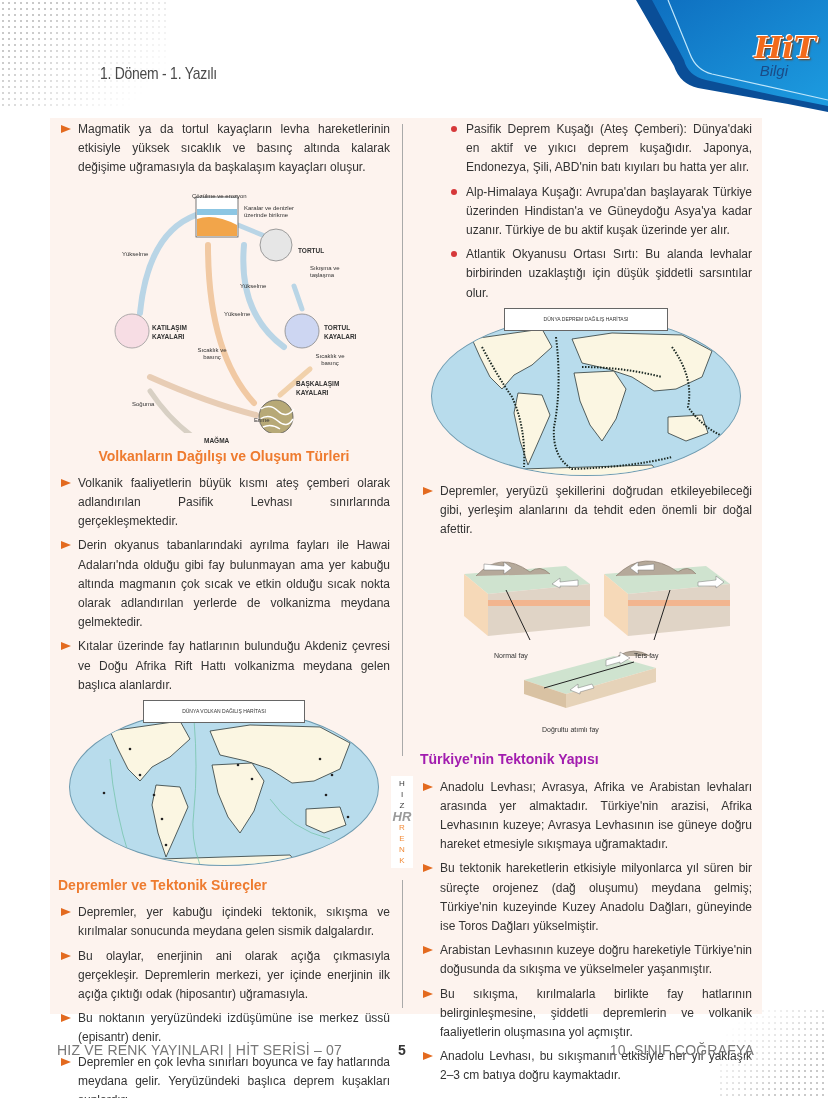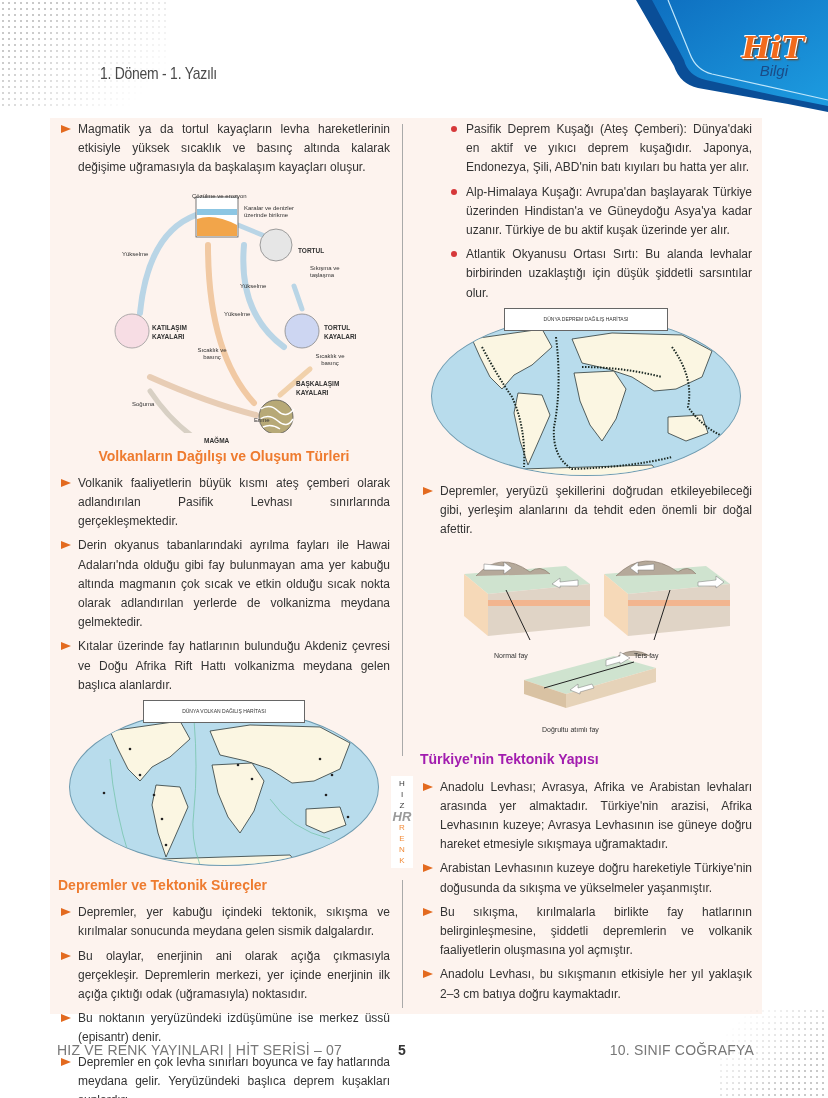--- a/index.html
+++ b/index.html
@@ -21,21 +21,21 @@
     mask-image: linear-gradient(315deg, #000 25%, transparent 85%);
   }
   .header-title {
     position: absolute; left: 100px; top: 64px;
     font-family: "Liberation Sans Narrow", "Liberation Sans", sans-serif;
     font-size: 17px; color: #4a4a4a; letter-spacing: -0.3px;
     transform: scaleX(0.82); transform-origin: left;
   }
   .logo-wrap { position: absolute; right: 0; top: 0; width: 200px; height: 112px; }
   .logo-text {
-    position: absolute; right: 24px; top: 30px;
+    position: absolute; right: 12px; top: 30px;
     font-family: "DejaVu Serif", serif; font-style: italic; font-weight: bold;
     font-size: 30px; color: #f26a1b;
     text-shadow: 1px 1px 0 #fff, -1px -1px 0 #fff, 2px 2px 2px #7a3a0a;
   }
   .logo-sub {
     position: absolute; right: 40px; top: 62px;
     font-family: Liberation Sans, sans-serif; font-style: italic; font-size: 15px; color: #1b4b86;
   }
 
   .panel {
@@ -217,21 +217,21 @@
           <circle cx="168" cy="56" r="1.3"></circle>
             <circle cx="278" cy="108" r="1.3"></circle>
             <circle cx="34" cy="84" r="1.3"></circle>
         </g>
       </svg>
     </div>
   </div>
 
   <div class="sec-title orange" style="margin-top:10px;">Depremler ve Tektonik Süreçler</div>
   <div class="item">Depremler, yer kabuğu içindeki tektonik, sıkışma ve kırılmalar sonucunda meydana gelen sismik dalgalardır.</div>
-  <div class="item">Bu olaylar, enerjinin ani olarak açığa çıkmasıyla gerçekleşir. Depremlerin merkezi, yer içinde enerjinin ilk açığa çıktığı odak (uğramasıyla) noktasıdır.</div>
+  <div class="item">Bu olaylar, enerjinin ani olarak açığa çıkmasıyla gerçekleşir. Depremlerin merkezi, yer içinde enerjinin ilk açığa çıktığı odak (hiposantır) uğramasıyla.</div>
   <div class="item">Bu noktanın yeryüzündeki izdüşümüne ise merkez üssü (episantr) denir.</div>
   <div class="item">Depremler en çok levha sınırları boyunca ve fay hatlarında meydana gelir. Yeryüzündeki başlıca deprem kuşakları şunlardır:</div>
 </div>
 
 <div class="col right">
   <div class="sub-item" style="padding-left:46px;margin-left:0;">Pasifik Deprem Kuşağı (Ateş Çemberi): Dünya'daki en aktif ve yıkıcı deprem kuşağıdır. Japonya, Endonezya, Şili, ABD'nin batı kıyıları bu hatta yer alır.</div>
   <div class="sub-item" style="padding-left:46px;">Alp-Himalaya Kuşağı: Avrupa'dan başlayarak Türkiye üzerinden Hindistan'a ve Güneydoğu Asya'ya kadar uzanır. Türkiye de bu aktif kuşak üzerinde yer alır.</div>
   <div class="sub-item" style="padding-left:46px;">Atlantik Okyanusu Ortası Sırtı: Bu alanda levhalar birbirinden uzaklaştığı için düşük şiddetli sarsıntılar olur.</div>
 
   <div class="map-box" style="width:310px;height:168px;margin-top:2px;">
@@ -293,20 +293,21 @@
         <path d="M172 140 L158 144 L158 140 L150 146 L160 150 L160 148 L174 144 Z" fill="#fff" stroke="#777" stroke-width="0.5"></path>
       </g>
     </svg>
     <span class="fault-label" style="left:74px;top:102px;">Normal fay</span>
     <span class="fault-label" style="left:214px;top:102px;">Ters fay</span>
     <span class="fault-label" style="left:122px;top:176px;">Doğrultu atımlı fay</span>
   </div>
 
   <div class="sec-title blue" style="margin-top:10px;">Türkiye'nin Tektonik Yapısı</div>
   <div class="item">Anadolu Levhası; Avrasya, Afrika ve Arabistan levhaları arasında yer almaktadır. Türkiye'nin arazisi, Afrika Levhasının kuzeye; Avrasya Levhasının ise güneye doğru hareket etmesiyle sıkışmaya uğramaktadır.</div>
+  <div class="item">Bu tektonik hareketlerin etkisiyle milyonlarca yıl süren bir süreçte orojenez (dağ oluşumu) meydana gelmiş; Türkiye'nin kuzeyinde Kuzey Anadolu Dağları, güneyinde ise Toros Dağları yükselmiştir.</div>
   <div class="item">Arabistan Levhasının kuzeye doğru hareketiyle Türkiye'nin doğusunda da sıkışma ve yükselmeler yaşanmıştır.</div>
   <div class="item">Bu sıkışma, kırılmalarla birlikte fay hatlarının belirginleşmesine, şiddetli depremlerin ve volkanik faaliyetlerin oluşmasına yol açmıştır.</div>
   <div class="item">Anadolu Levhası, bu sıkışmanın etkisiyle her yıl yaklaşık 2–3 cm batıya doğru kaymaktadır.</div>
 </div>
 
 <div class="dots-br"></div>
 <div class="footer left">HIZ VE RENK YAYINLARI | HİT SERİSİ – 07</div>
 <div class="footer center">5</div>
 <div class="footer right">10. SINIF COĞRAFYA</div>
 

